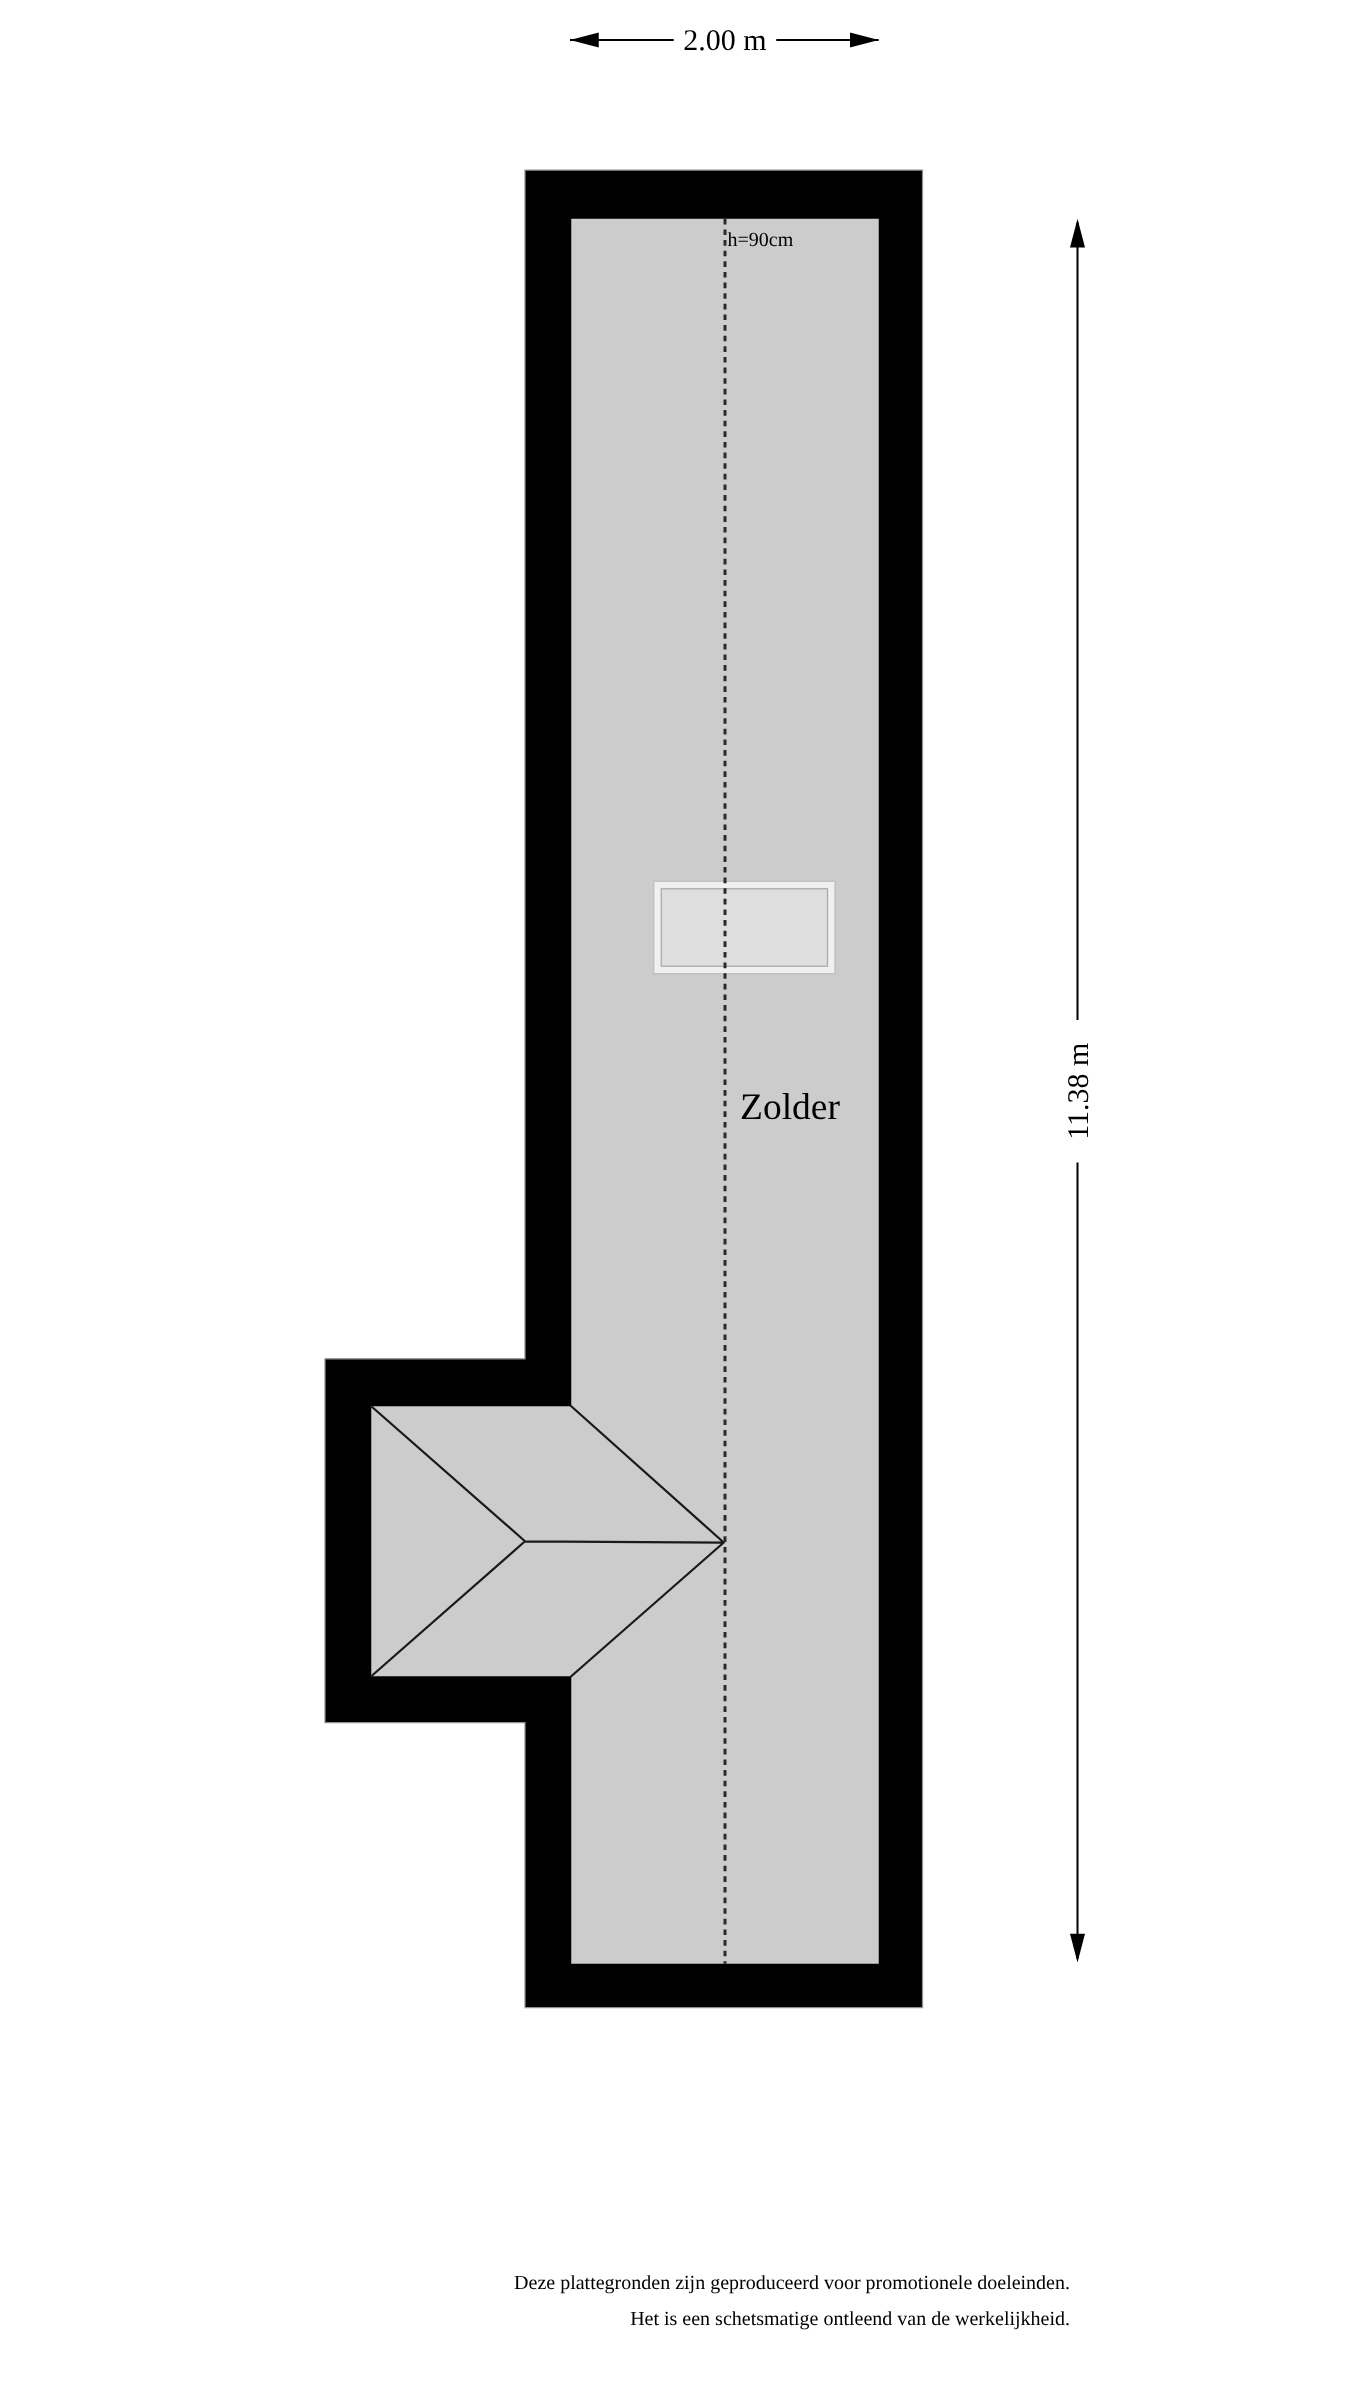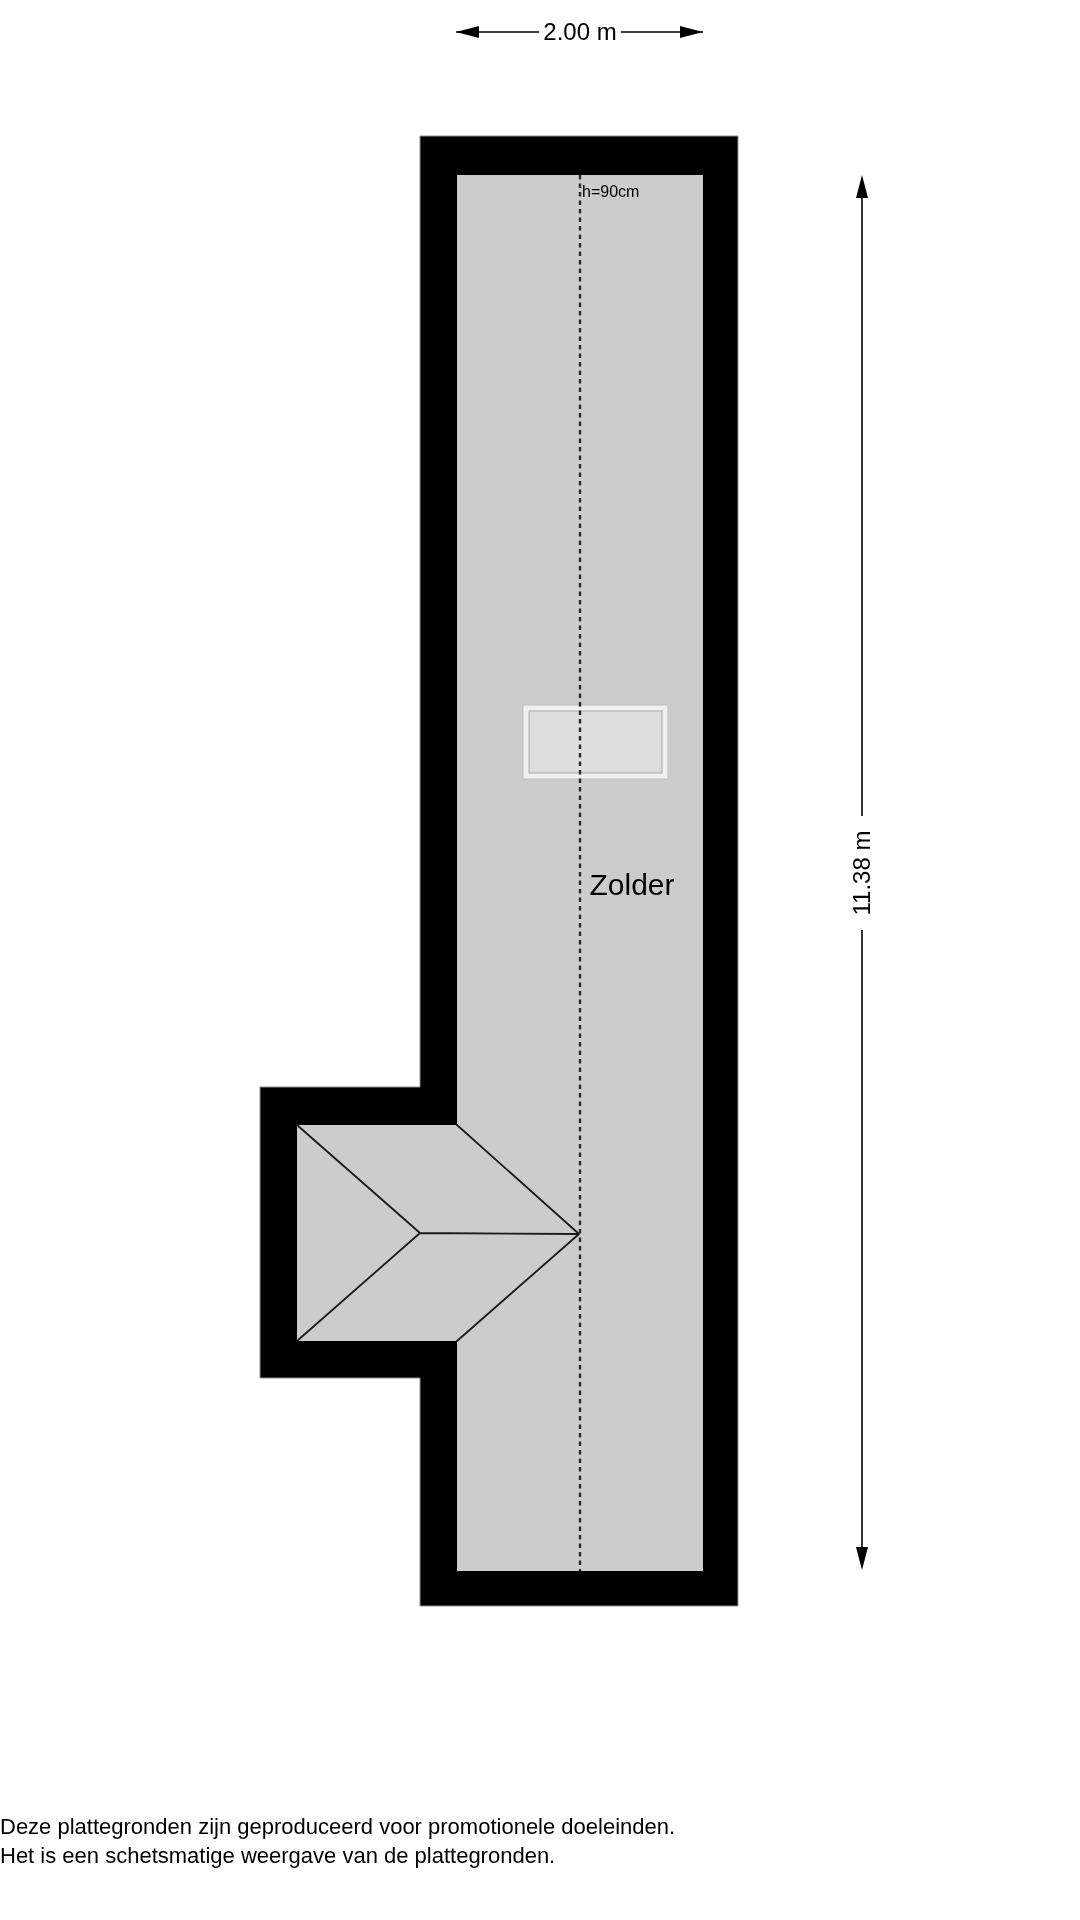--- a/index.html
+++ b/index.html
@@ -7,40 +7,40 @@
     --roof-line:#1a1a1a; --centerline:#2b2b2b; --dimension:#000000;
     --skylight-frame:#f0f0f0; --skylight-glass:#dedede; --skylight-edge:#a9a9a9;
     --text:#000000;
   }
   *{margin:0;padding:0;box-sizing:border-box;}
   html,body{background:var(--background);}
   body{
     width:1080px;height:1920px;position:relative;overflow:hidden;
     font-family:"Liberation Sans", sans-serif;
   }
-  .page{position:absolute;inset:0;background:var(--background);}
+  .page{position:absolute;inset:0;background:var(--background);font-family:Liberation Serif, serif;}
   svg.plan{position:absolute;left:0;top:0;width:1080px;height:1920px;display:block;}
 
   .wall{fill:var(--wall);stroke:#909090;stroke-width:1;}
   .floor{fill:var(--floor);stroke:none;}
   .skylight-frame{fill:var(--skylight-frame);stroke:#bdbdbd;stroke-width:1;}
   .skylight-glass{fill:var(--skylight-glass);stroke:var(--skylight-edge);stroke-width:1;}
   .roof{fill:none;stroke:var(--roof-line);stroke-width:1.8;stroke-linecap:round;}
   .centerline{fill:none;stroke:var(--centerline);stroke-width:2.4;stroke-dasharray:4.5 4;}
   .dim-line{stroke:var(--dimension);stroke-width:1.6;}
   .dim-arrow{fill:var(--dimension);stroke:none;}
   .dim-text{fill:var(--text);font-size:24px;}
   .room-label{fill:var(--text);font-size:30px;}
   .height-note{fill:var(--text);font-size:16px;}
   .mid{text-anchor:middle;}
 
   .disclaimer{
     position:absolute;left:0;top:1812px;width:856px;
-    text-align:left;color:var(--text);
-    font-size:22px;line-height:29px;
+    text-align:right;color:var(--text);
+    font-size:16px;line-height:29px;
   }
 </style>
 </head>
 <body>
 
 <div class="page">
 
   <svg class="plan" viewBox="0 0 1080 1920">
 
     <polygon class="wall" points="420,136 738,136 738,1606 420,1606 420,1378 260,1378 260,1087 420,1087"></polygon>
@@ -71,16 +71,16 @@
       <polygon class="dim-arrow" points="862,1570 856,1547 868,1547"></polygon>
       <text class="dim-text mid" transform="translate(870 873) rotate(-90)">11.38 m</text>
     </g>
 
     <text class="height-note" x="582" y="197">h=90cm</text>
     <text class="room-label mid" x="632" y="895">Zolder</text>
   </svg>
 
   <div class="disclaimer">
     <p>Deze plattegronden zijn geproduceerd voor promotionele doeleinden.</p>
-    <p>Het is een schetsmatige weergave van de plattegronden.</p>
+    <p>Het is een schetsmatige ontleend van de werkelijkheid.</p>
   </div>
 
 </div>
 
 </body></html>

